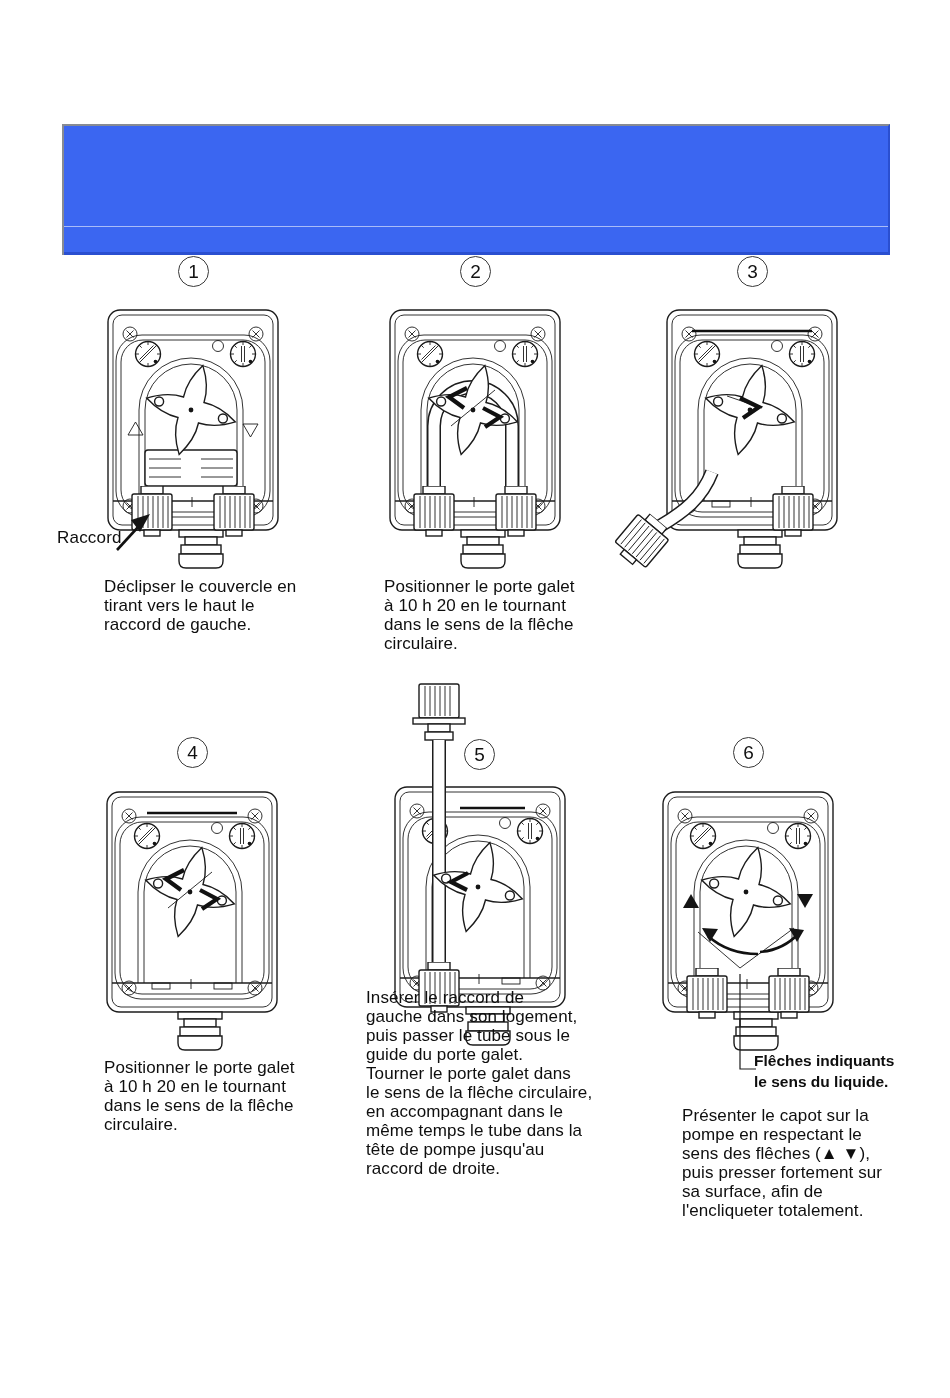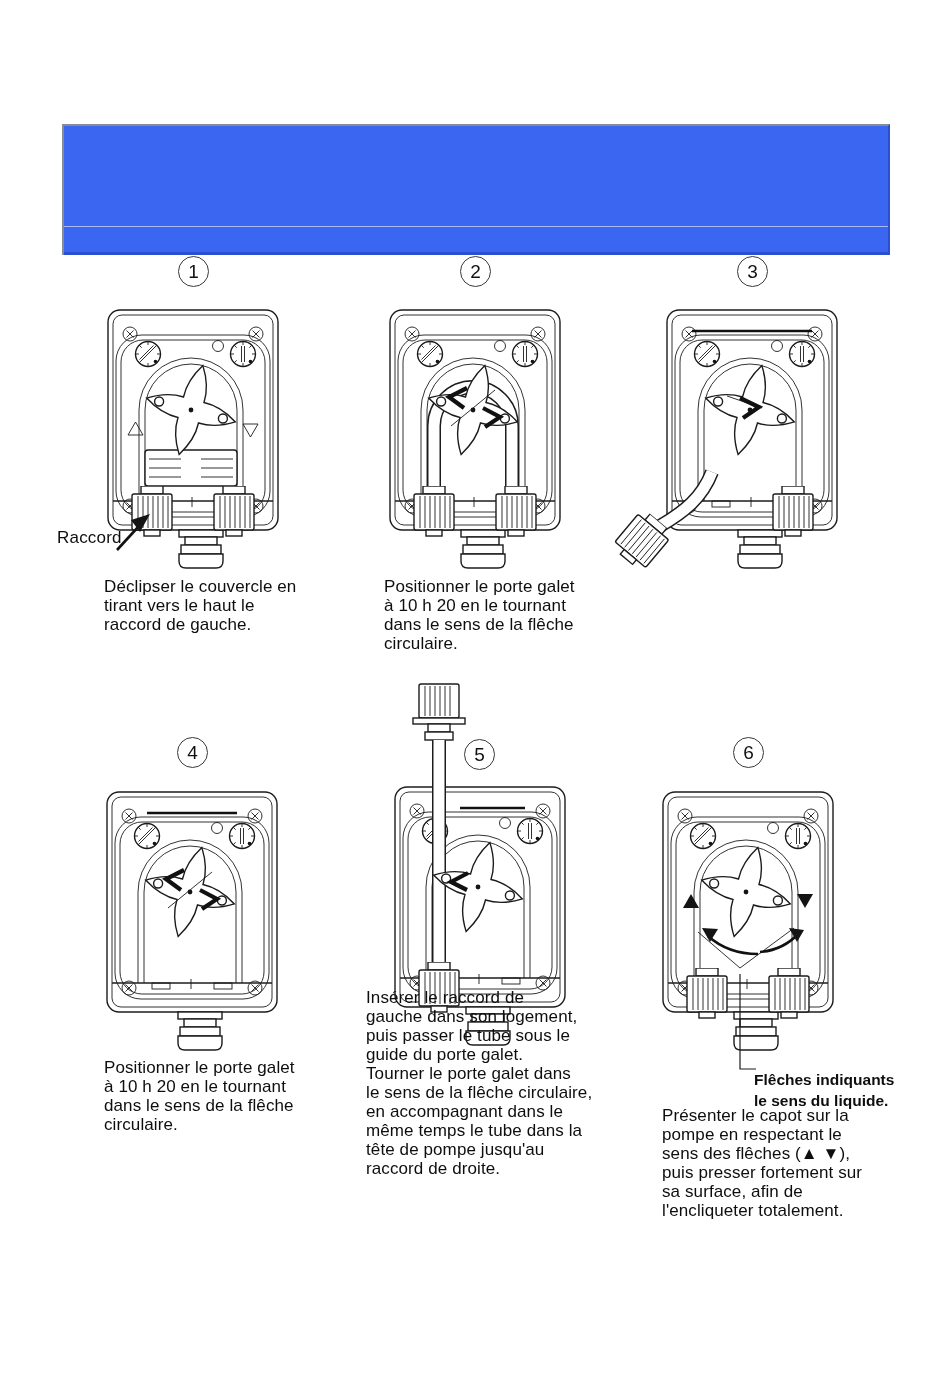--- a/index.html
+++ b/index.html
@@ -6,21 +6,21 @@
   .page{position:relative;width:950px;height:1398px;background:#ffffff;overflow:hidden;
         font-family:"Liberation Sans",sans-serif;color:#0e0e0e;}
   .banner{position:absolute;left:62px;top:124px;width:824px;height:129px;
           border-top:2px solid #878b93;border-left:2px solid #878b93;border-right:2px solid #2a4fd0;}
   .banner-line{position:absolute;left:0;top:100px;width:100%;height:1px;background:#a9bcf8;}
   .banner-bottom{position:absolute;bottom:0;left:0;width:100%;height:3px;background:#2a4fd0;}
   .stepnum{position:absolute;width:31px;height:31px;border:1.4px solid #3a3a3a;border-radius:50%;
            display:flex;align-items:center;justify-content:center;font-size:19px;color:#111;
            background:#fff;box-sizing:border-box;}
   .caption{position:absolute;font-size:17px;line-height:19px;white-space:pre-line;letter-spacing:.1px;}
-  .callout-label{position:absolute;font-size:15.5px;line-height:21px;white-space:pre-line;font-weight:600;margin-top:19px;}
+  .callout-label{position:absolute;font-size:15.5px;line-height:21px;white-space:pre-line;font-weight:600;}
   .part-label{position:absolute;font-size:17px;letter-spacing:.2px;text-align:center;}
   .fig{position:absolute;}
   
   .ln{fill:none;stroke:#1c1c1c;stroke-width:1.4px;}
   .lnt{stroke-width:.9px;}
   .shp{fill:#ffffff;stroke:#1c1c1c;stroke-width:1.4px;}
   .blk{fill:#141414;stroke:none;}
   .arr{fill:none;stroke:#111;stroke-width:4.2px;stroke-linejoin:miter;}
   .thick{fill:none;stroke:#111;stroke-width:2.6px;}
   .tubeO{fill:none;stroke:#1c1c1c;stroke-width:14px;}
@@ -194,21 +194,21 @@
 puis passer le tube sous le
 guide du porte galet.
 Tourner le porte galet dans
 le sens de la flêche circulaire,
 en accompagnant dans le
 même temps le tube dans la
 tête de pompe jusqu'au
 raccord de droite.</div>
   <div class="callout-label" style="left:754px;top:1050px;width:170px">Flêches indiquants
 le sens du liquide.</div>
-  <div class="caption" style="left:662px;top:1106px;width:240px">Présenter le capot sur la
+  <div class="caption" style="left:682px;top:1106px;width:240px">Présenter le capot sur la
 pompe en respectant le
 sens des flêches (▲ ▼),
 puis presser fortement sur
 sa surface, afin de
 l'encliqueter totalement.</div>
 
   <div class="part-label" style="left:57px;top:528px">Raccord</div>
 
 </div>
 

